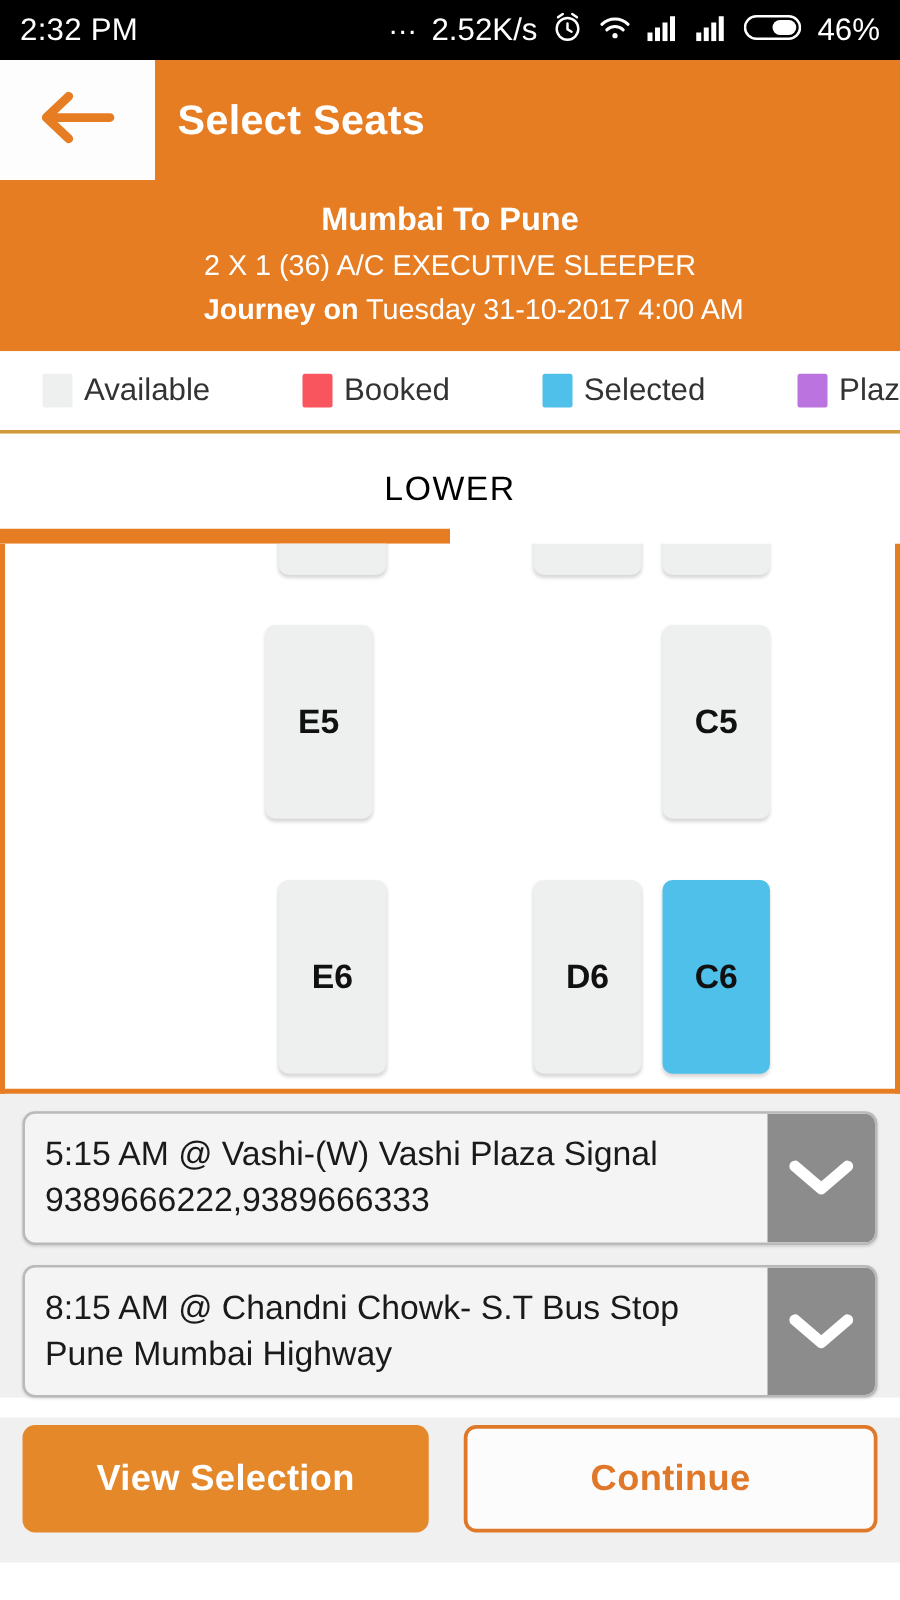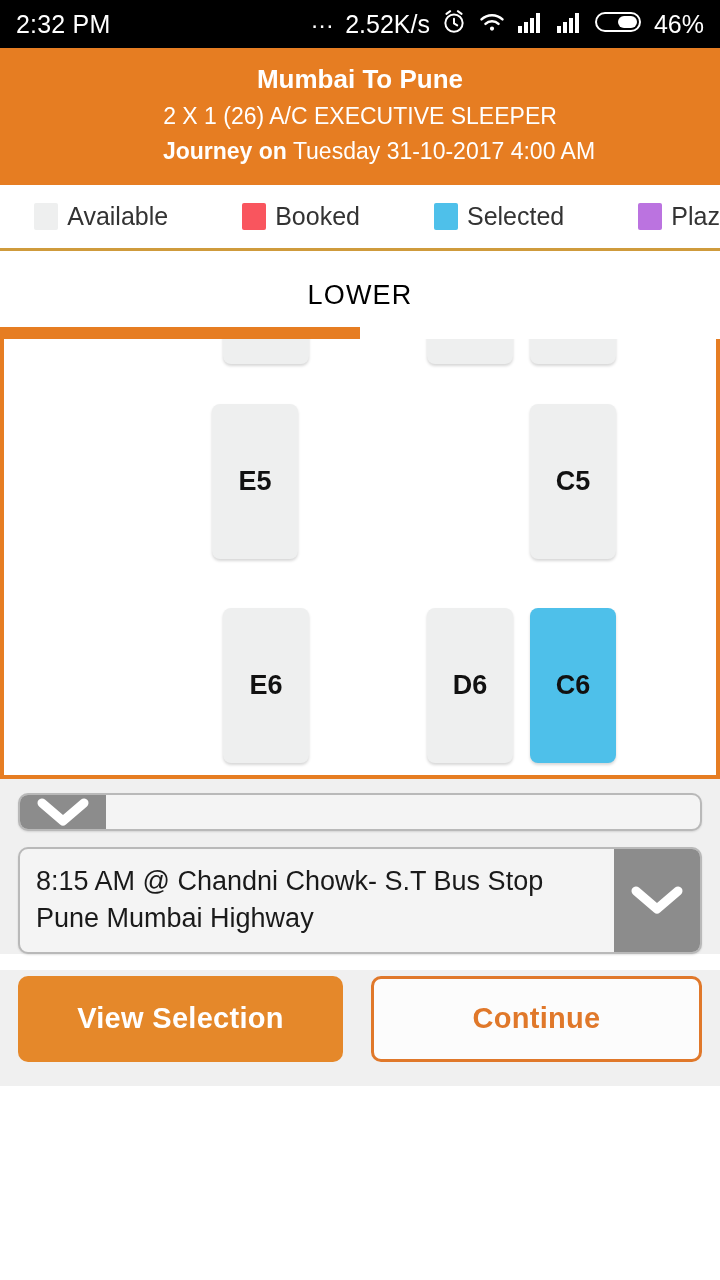--- a/index.html
+++ b/index.html
@@ -167,24 +167,34 @@
       <span class="ico">
         <svg width="46" height="24" viewBox="0 0 46 24">
             <rect x="1" y="3" width="44" height="18" rx="9" fill="none" stroke="#fff" stroke-width="2"></rect>
             <rect x="23" y="6" width="19" height="12" rx="6" fill="#fff"></rect>
           </svg>
       </span>
       <span class="batt-txt">46%</span>
     </div>
   </div>
 
+  <div class="appbar">
+    <div class="back-cell">
+      <span>
+        <svg width="66" height="46" viewBox="0 0 66 46">
+            <path d="M26 6 8 23l18 17M9 23h50" stroke="#e67d22" stroke-width="7" fill="none" stroke-linecap="round" stroke-linejoin="round"></path>
+          </svg>
+      </span>
+    </div>
+    <div class="appbar-title">Select Seats</div>
+  </div>
 
   <div class="route">
     <div class="route-title">Mumbai To Pune</div>
-    <div class="route-bus">2 X 1 (26) A/C EXECUTIVE SLEEPER</div>
+    <div class="route-bus">2 X 1 (36) A/C EXECUTIVE SLEEPER</div>
     <div class="route-journey">
       <b>Journey on</b>
       <span>Tuesday 31-10-2017  4:00 AM</span>
     </div>
   </div>
 
   <div class="legend">
     <div class="legend-item">
       <span class="swatch" style="background:#eeefef"></span>
       <span class="legend-label">Available</span>
@@ -219,20 +229,24 @@
       <div class="seat" style="left:526px; top:65px;">C5</div>
 
       <div class="seat" style="left:219px; top:269px;">E6</div>
       <div class="seat" style="left:423px; top:269px;">D6</div>
       <div class="seat selected" style="left:526px; top:269px;">C6</div>
     </div>
   </div>
 
   <div class="boarding">
     <div class="dd">
+      <div class="dd-text">
+        <div>5:15 AM @ Vashi-(W) Vashi Plaza Signal</div>
+        <div>9389666222,9389666333</div>
+      </div>
       <div class="dd-arrow">
         <svg width="54" height="34" viewBox="0 0 54 34">
             <path d="M6 8 27 26 48 8" stroke="#fff" stroke-width="9" fill="none" stroke-linecap="round" stroke-linejoin="round"></path>
           </svg>
       </div>
     </div>
 
     <div class="dd">
       <div class="dd-text">
         <div>8:15 AM @ Chandni Chowk- S.T Bus Stop</div>

